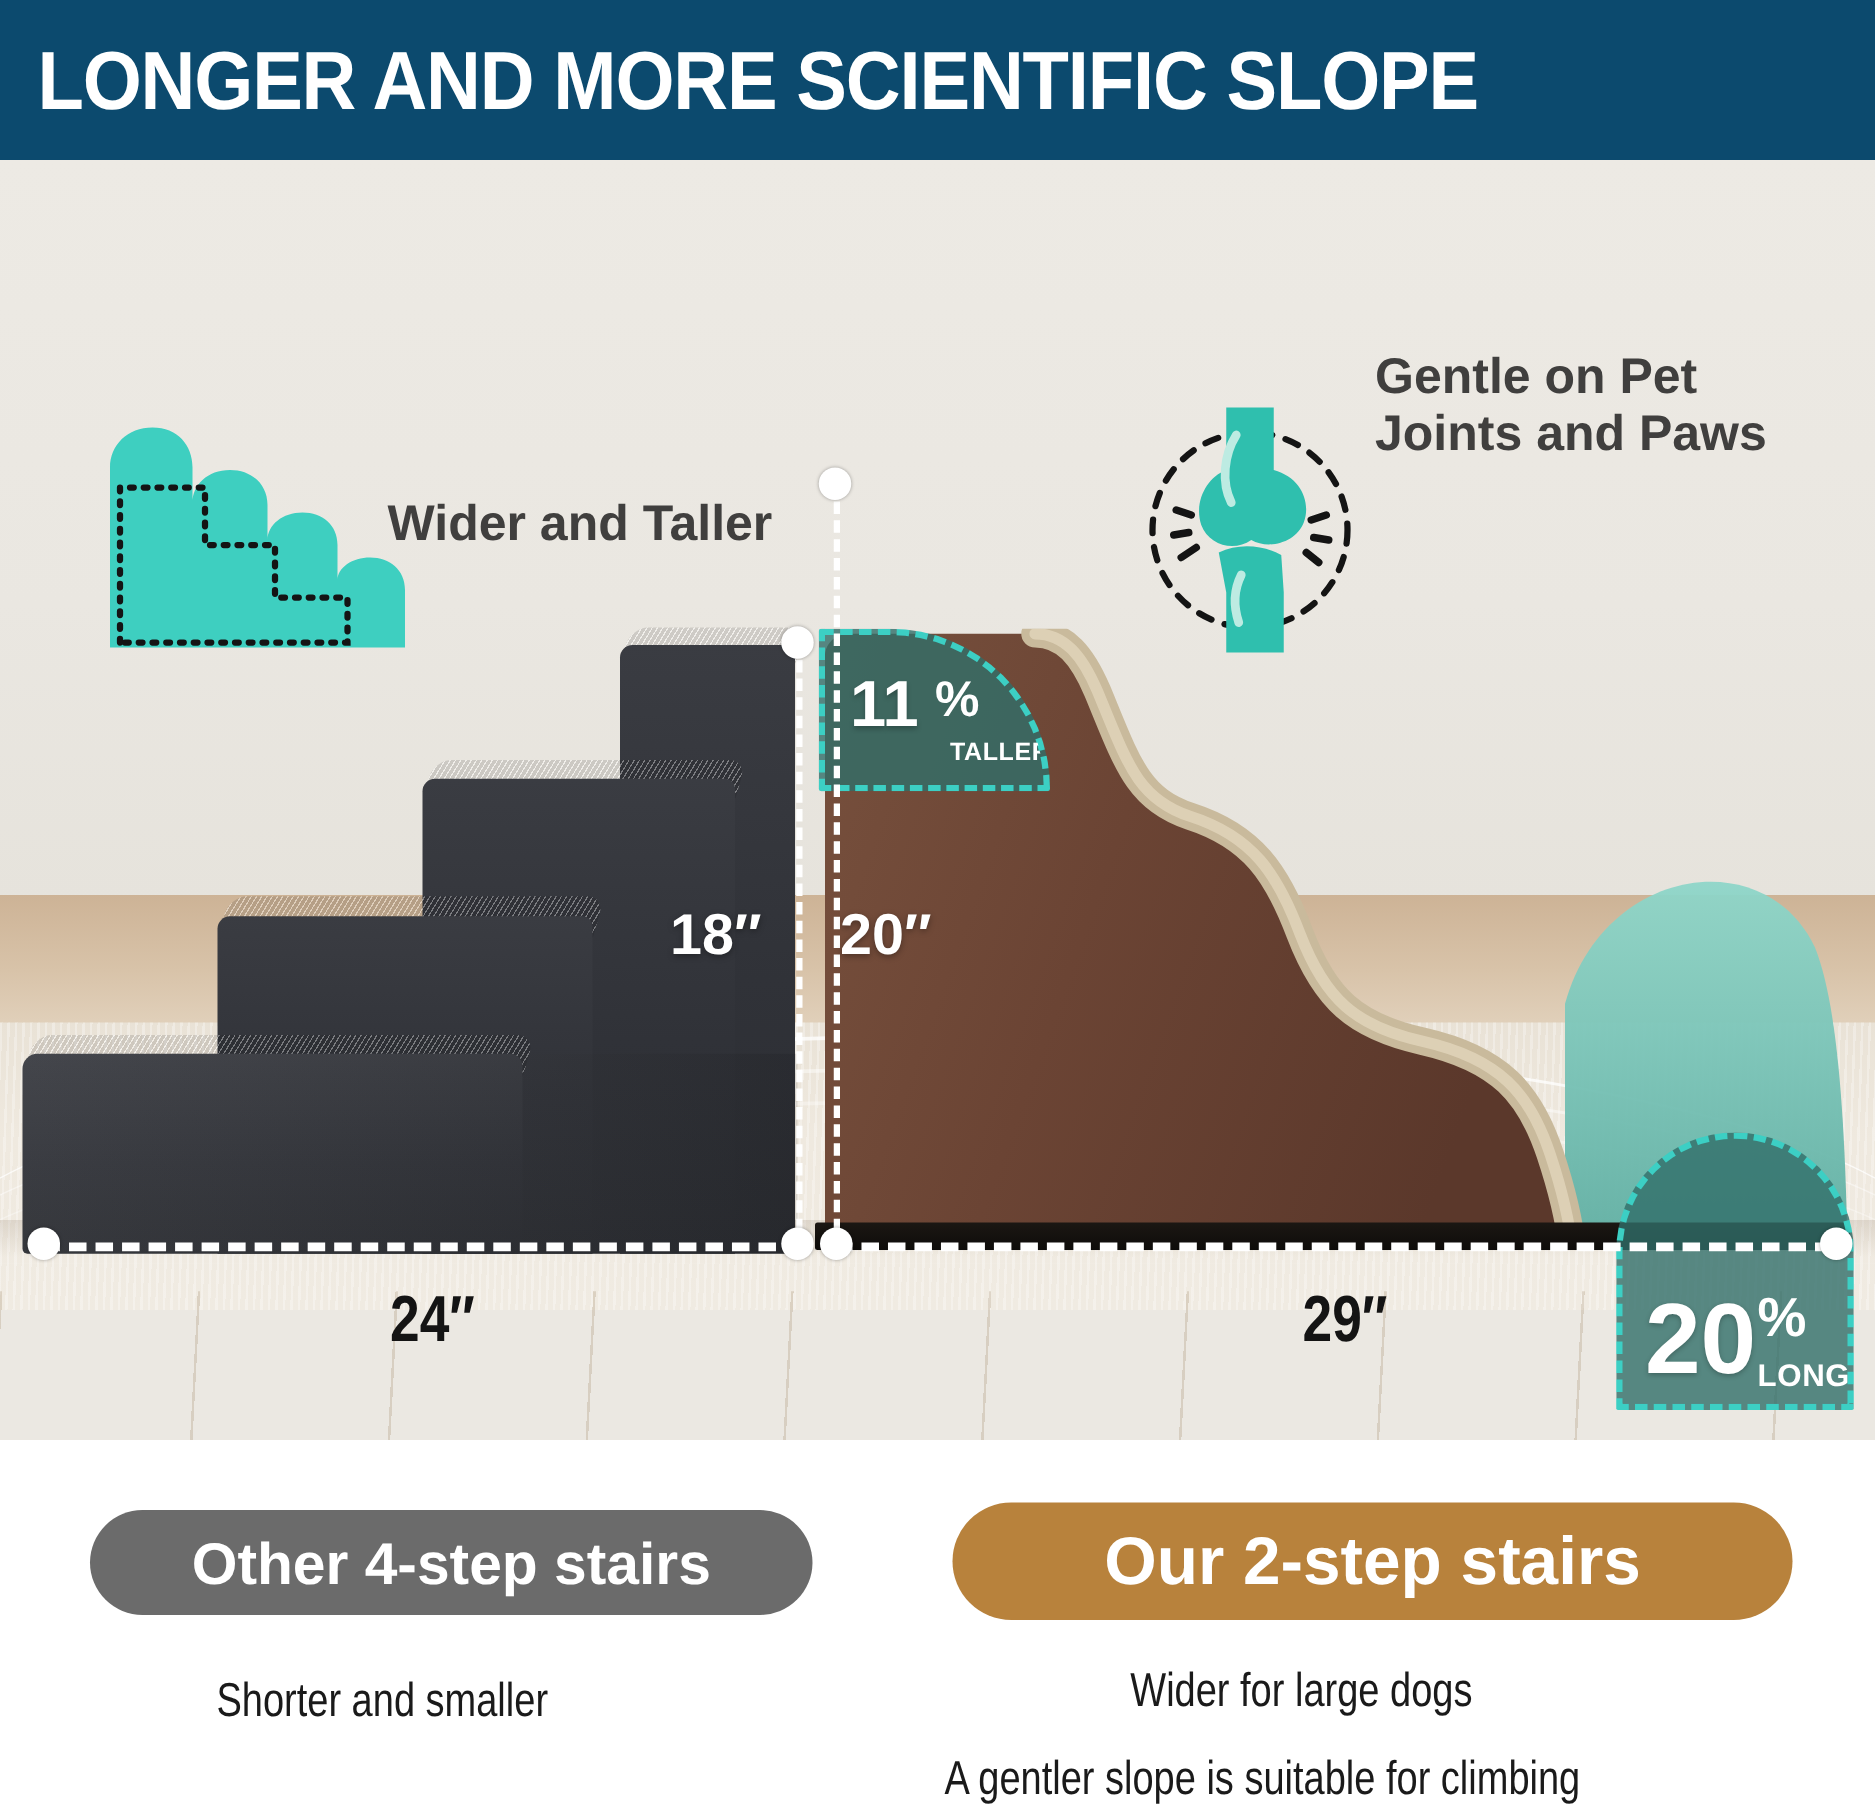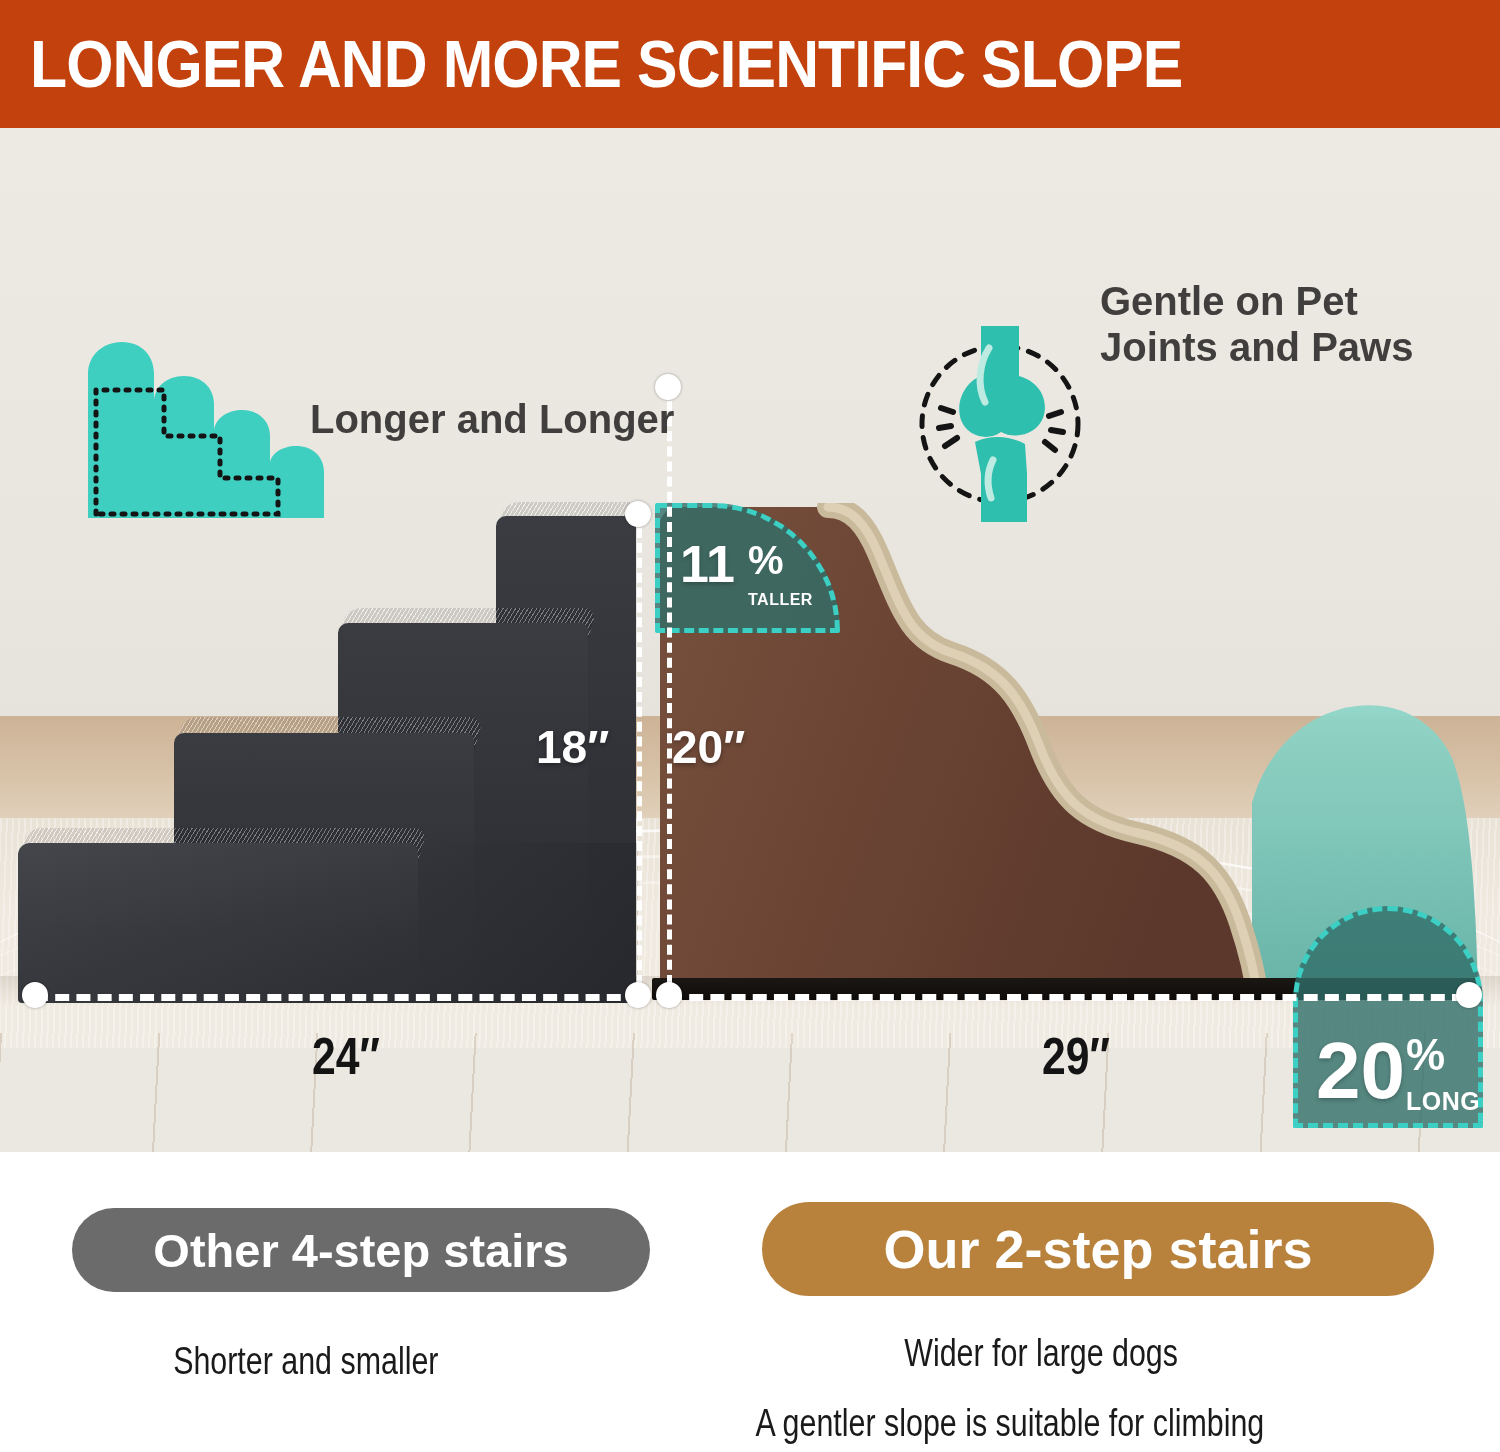--- a/index.html
+++ b/index.html
@@ -1,20 +1,20 @@
 <!DOCTYPE html>
 <html><head>
 <meta charset="utf-8">
 <style>
   html,body{margin:0;padding:0;background:#fff;}
   body{font-family:"Liberation Sans",sans-serif;}
   #page{position:relative;width:1500px;height:1452px;background:#fff;overflow:hidden;}
 
   
-  #banner{position:absolute;left:0;top:0;width:1500px;height:128px;background:#c2410c;
+  #banner{position:absolute;left:0;top:0;width:1500px;height:128px;background:#0c4a6e;
           display:flex;align-items:center;}
   #banner-title{color:#fff;font-size:66px;font-weight:700;letter-spacing:-1px;
           transform:scaleX(.92);transform-origin:left center;margin-left:30px;white-space:nowrap;
           font-family:"Liberation Sans",sans-serif;}
 
   
   #photo{position:absolute;left:0;top:128px;width:1500px;height:1024px;overflow:hidden;
          background:#ebe8e2;}
   .wall{position:absolute;left:0;top:0;width:1500px;height:592px;
         background:linear-gradient(180deg,#edeae4 0%,#eae7e1 60%,#e6e3dc 100%);}
@@ -169,21 +169,21 @@
         <path d="M176,4 C200,4 214,22 226,50 C250,108 258,136 300,150
                  C350,166 370,196 388,244 C408,296 432,318 486,330
                  C548,344 572,372 588,420 C600,456 604,478 606,497" fill="none" stroke="#E2D6BC" stroke-width="9" stroke-linecap="round" opacity=".8"></path>
       </svg>
       <div class="brown-base"></div>
     </div>
 
     <div class="badge-taller">
       <span class="badge-num" style="left:20px;top:30px;font-size:52px;">11</span>
       <span class="badge-pct" style="left:88px;top:32px;font-size:40px;">%</span>
-      <span class="badge-word" style="left:88px;top:84px;font-size:16px;">TALLER</span>
+      <span class="badge-word" style="left:100px;top:84px;font-size:20px;">TALLER</span>
     </div>
 
     <div class="badge-longer">
       <span class="badge-num" style="left:18px;top:120px;font-size:80px;">20</span>
       <span class="badge-pct" style="left:108px;top:122px;font-size:44px;">%</span>
       <span class="badge-word" style="left:108px;top:178px;font-size:25px;">LONGER</span>
     </div>
 
     <div class="vline" style="left:637px;top:385px;height:487px;"></div>
     <div class="vline" style="left:667px;top:258px;height:614px;"></div>
@@ -202,21 +202,21 @@
     <span class="dim-label-dark" style="left:312px;top:898px;">24″</span>
     <span class="dim-label-dark" style="left:1042px;top:898px;">29″</span>
 
     <svg id="step-icon" viewBox="0 0 290 200">
       <path d="M8,192 L8,48 C8,30 22,16 42,16 C62,16 74,30 74,48 L74,76
                C74,62 86,50 104,50 C122,50 134,62 134,78 L134,106
                C134,94 146,84 162,84 C178,84 190,94 190,110 L190,138
                C190,128 202,120 216,120 C232,120 244,130 244,146 L244,192 Z" fill="#3ECFC0"></path>
       <path d="M16,188 L16,64 L84,64 L84,110 L140,110 L140,152 L198,152 L198,188 Z" fill="none" stroke="#141414" stroke-width="5" stroke-dasharray="3 8" stroke-linecap="round"></path>
     </svg>
-    <span class="feat-text" style="left:310px;top:268px;">Longer and Longer</span>
+    <span class="feat-text" style="left:310px;top:268px;">Wider and Taller</span>
 
     <svg id="joint-icon" viewBox="0 0 170 200">
       <circle cx="85" cy="100" r="78" fill="none" stroke="#141414" stroke-width="5" stroke-dasharray="11 11" stroke-linecap="round"></circle>
       <path d="M66,2 L104,2 L104,52 C126,58 134,78 128,94 C122,110 100,116 86,108
                C72,118 52,112 46,96 C40,78 50,58 66,52 Z" fill="#2FBFAE"></path>
       <path d="M60,118 C76,110 96,112 110,120 L112,150 L112,198 L66,198 L66,150 Z" fill="#2FBFAE"></path>
       <path d="M74,24 C64,40 62,62 70,78" fill="none" stroke="#BDEBE2" stroke-width="7" stroke-linecap="round"></path>
       <path d="M78,136 C72,148 72,162 76,174" fill="none" stroke="#BDEBE2" stroke-width="7" stroke-linecap="round"></path>
       <g stroke="#141414" stroke-width="6" stroke-linecap="round">
         <line x1="26" y1="84" x2="38" y2="88"></line>

